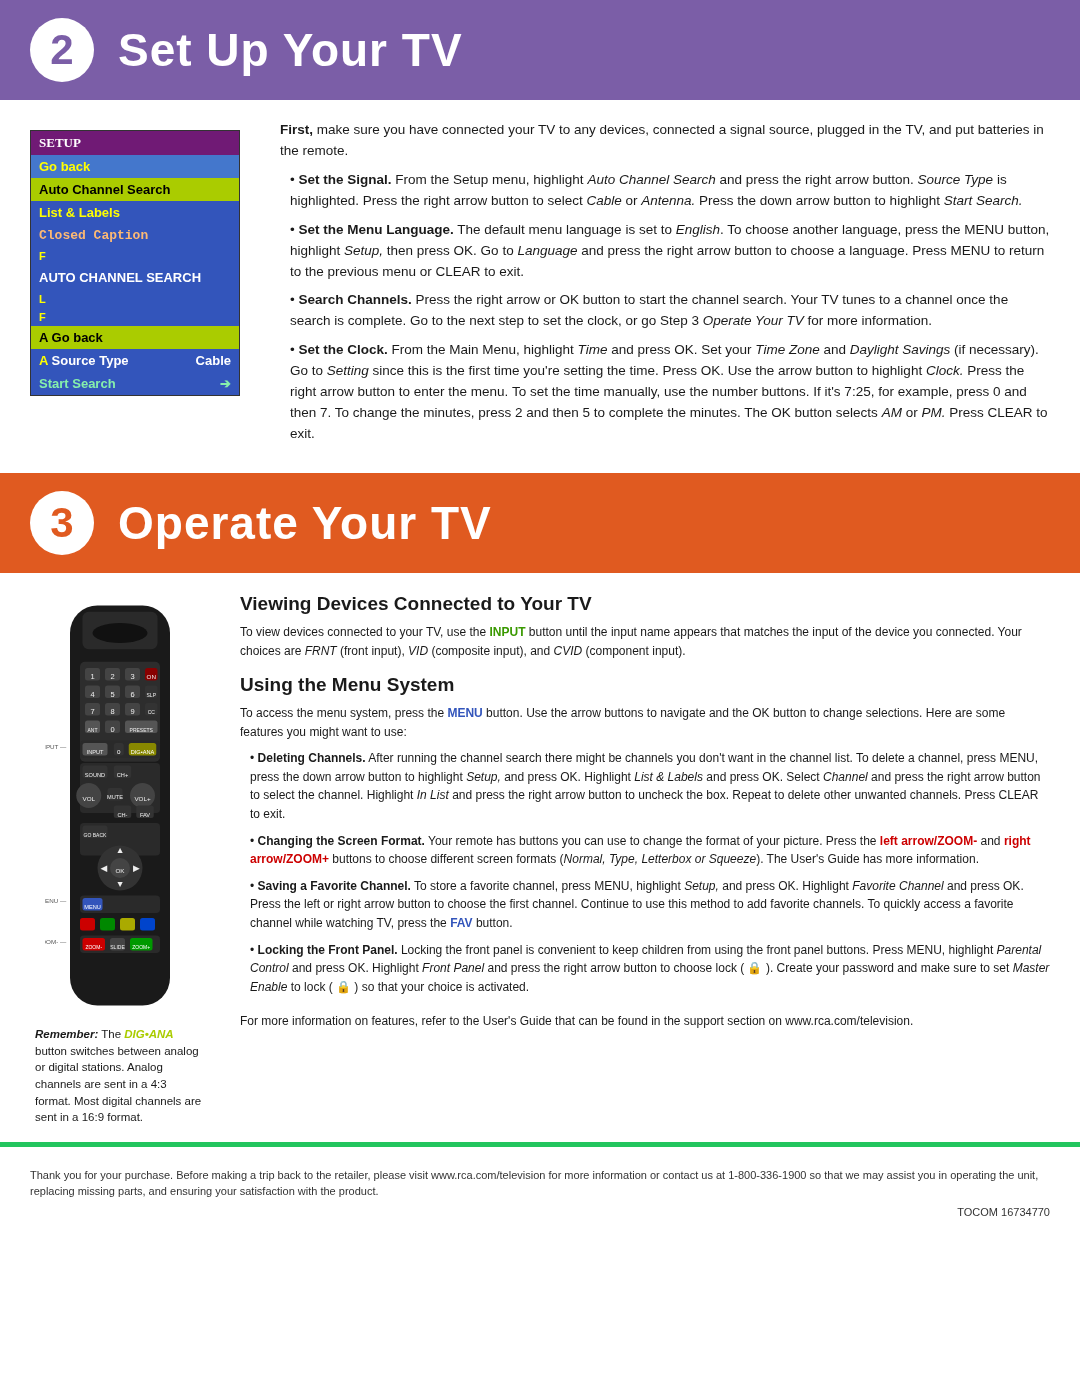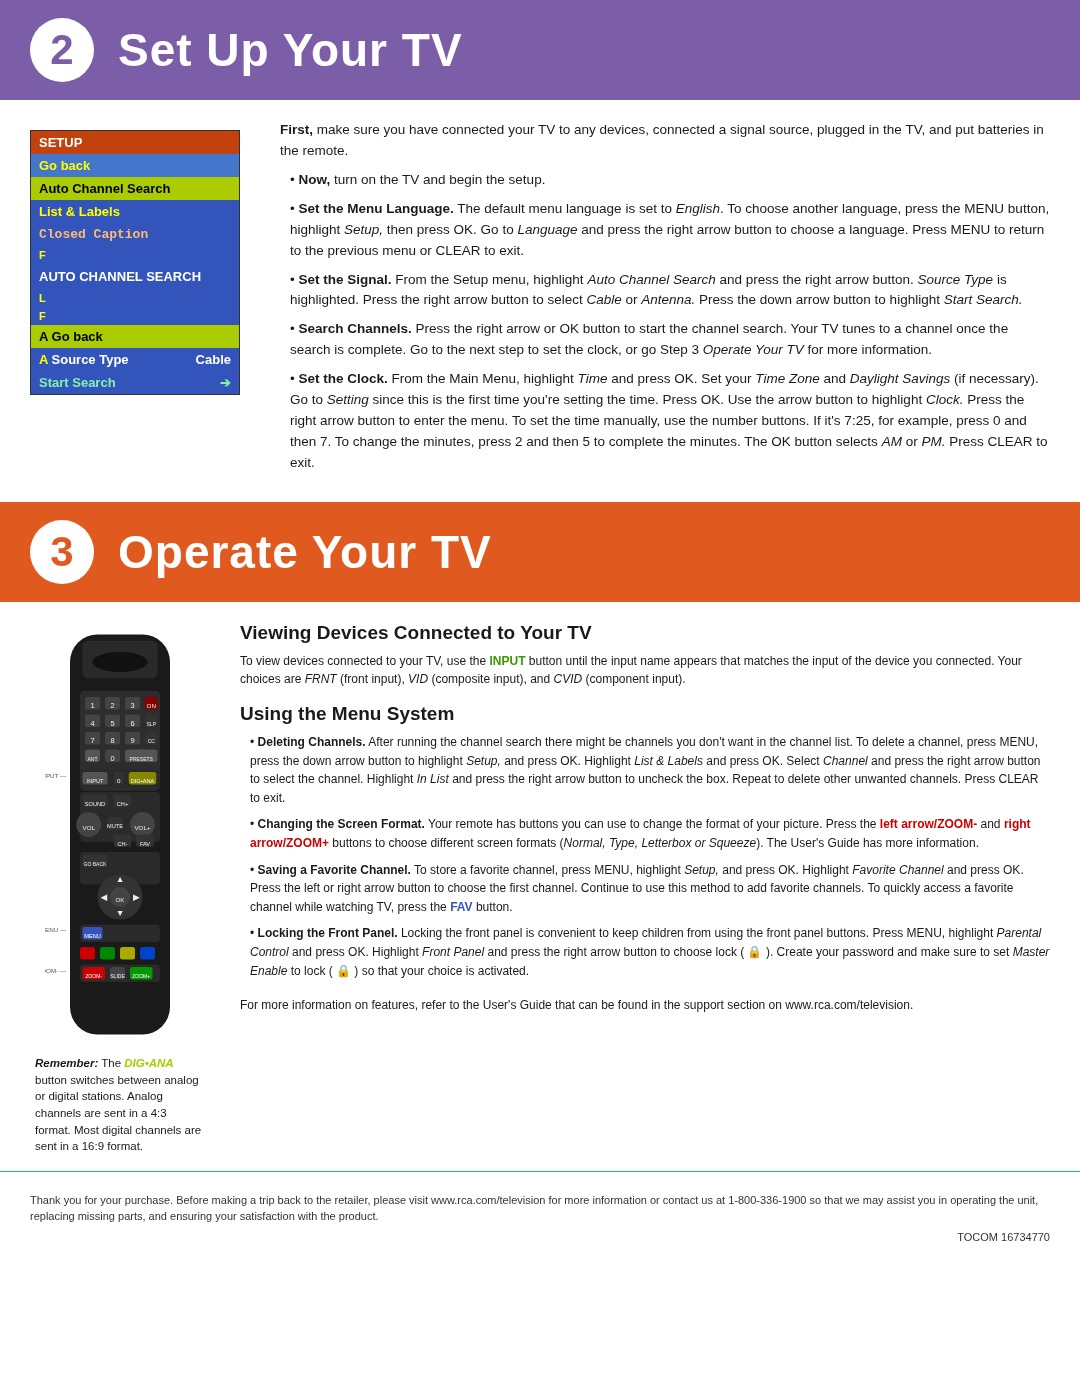--- a/index.html
+++ b/index.html
@@ -60,22 +60,23 @@
       width: 210px;
       font-size: 13px;
       font-weight: bold;
       border: 1px solid #333;
       margin-top: 10px;
     }
     .menu-row {
       padding: 4px 8px;
     }
     .menu-row.header-blue {
-      background: #c2410c;
+      background: #701a75;
       color: #ffffff;
+      font-family: Liberation Serif, serif;
     }
     .menu-row.go-back {
       background: #4477cc;
       color: #ffff00;
     }
     .menu-row.auto-channel {
       background: #aacc00;
       color: #000000;
     }
     .menu-row.list-labels {
@@ -205,21 +206,21 @@
     .highlight-green { color: #3a9900; font-weight: bold; }
     .highlight-blue { color: #3355bb; font-weight: bold; }
     .highlight-red { color: #cc0000; font-weight: bold; }
 
     
     .footer-text {
       font-size: 11px;
       color: #333;
       padding: 20px 30px 6px 30px;
       line-height: 1.5;
-      border-top: 1px solid #22c55e;
+      border-top: 5px solid #22c55e;
       margin-top: 16px;
     }
     .footer-bottom {
       display: flex;
       justify-content: flex-end;
       padding: 0 30px 10px 30px;
     }
     .tocom {
       font-size: 11px;
       color: #333;
@@ -279,27 +280,24 @@
       </div>
     </div>
   </div>
 
   <div class="right-panel">
     <div class="intro-text">
       <p>
         <strong>First,</strong> make sure you have connected your TV to any devices, connected a signal source, plugged in the TV, and put batteries in the remote.
       </p>
       <div class="bullet-item">
-        <strong>Now,</strong> turn on the TV and begin the setup.
+        <strong>Set the Signal.</strong> From the Setup menu, highlight <em>Auto Channel Search</em> and press the right arrow button. <em>Source Type</em> is highlighted. Press the right arrow button to select <em>Cable</em> or <em>Antenna.</em> Press the down arrow button to highlight <em>Start Search.</em>
       </div>
       <div class="bullet-item">
         <strong>Set the Menu Language.</strong> The default menu language is set to <em>English</em>. To choose another language, press the MENU button, highlight <em>Setup,</em> then press OK. Go to <em>Language</em> and press the right arrow button to choose a language. Press MENU to return to the previous menu or CLEAR to exit.
-      </div>
-      <div class="bullet-item">
-        <strong>Set the Signal.</strong> From the Setup menu, highlight <em>Auto Channel Search</em> and press the right arrow button. <em>Source Type</em> is highlighted. Press the right arrow button to select <em>Cable</em> or <em>Antenna.</em> Press the down arrow button to highlight <em>Start Search.</em>
       </div>
       <div class="bullet-item">
         <strong>Search Channels.</strong> Press the right arrow or OK button to start the channel search. Your TV tunes to a channel once the search is complete. Go to the next step to set the clock, or go Step 3 <em>Operate Your TV</em> for more information.
       </div>
       <div class="bullet-item">
         <strong>Set the Clock.</strong> From the Main Menu, highlight <em>Time</em> and press OK. Set your <em>Time Zone</em> and <em>Daylight Savings</em> (if necessary). Go to <em>Setting</em> since this is the first time you're setting the time. Press OK. Use the arrow button to highlight <em>Clock.</em> Press the right arrow button to enter the menu. To set the time manually, use the number buttons. If it's 7:25, for example, press 0 and then 7. To change the minutes, press 2 and then 5 to complete the minutes. The OK button selects <em>AM</em> or <em>PM.</em> Press CLEAR to exit.
       </div>
     </div>
   </div>
 </div>
@@ -432,20 +430,23 @@
 
     <div class="subsection-heading">Viewing Devices Connected to Your TV</div>
     <div class="body-text">
       <p>
         To view devices connected to your TV, use the <span class="highlight-green">INPUT</span> button until the input name appears that matches the input of the device you connected. Your choices are <em>FRNT</em> (front input), <em>VID</em> (composite input), and <em>CVID</em> (component input).
       </p>
     </div>
 
     <div class="subsection-heading" style="margin-top:14px;">Using the Menu System</div>
     <div class="body-text">
+      <p>
+        To access the menu system, press the <span class="highlight-blue">MENU</span> button. Use the arrow buttons to navigate and the OK button to change selections. Here are some features you might want to use:
+      </p>
       <div class="bullet-item">
         <strong>Deleting Channels.</strong> After running the channel search there might be channels you don't want in the channel list. To delete a channel, press MENU, press the down arrow button to highlight <em>Setup,</em> and press OK. Highlight <em>List &amp; Labels</em> and press OK. Select <em>Channel</em> and press the right arrow button to select the channel. Highlight <em>In List</em> and press the right arrow button to uncheck the box. Repeat to delete other unwanted channels. Press CLEAR to exit.
       </div>
       <div class="bullet-item">
         <strong>Changing the Screen Format.</strong> Your remote has buttons you can use to change the format of your picture. Press the <span class="highlight-red">left arrow/ZOOM-</span> and <span class="highlight-red">right arrow/ZOOM+</span> buttons to choose different screen formats (<em>Normal, Type, Letterbox or Squeeze</em>). The User's Guide has more information.
       </div>
       <div class="bullet-item">
         <strong>Saving a Favorite Channel.</strong> To store a favorite channel, press MENU, highlight <em>Setup,</em> and press OK. Highlight <em>Favorite Channel</em> and press OK. Press the left or right arrow button to choose the first channel. Continue to use this method to add favorite channels. To quickly access a favorite channel while watching TV, press the <span class="highlight-blue">FAV</span> button.
       </div>
       <div class="bullet-item">

